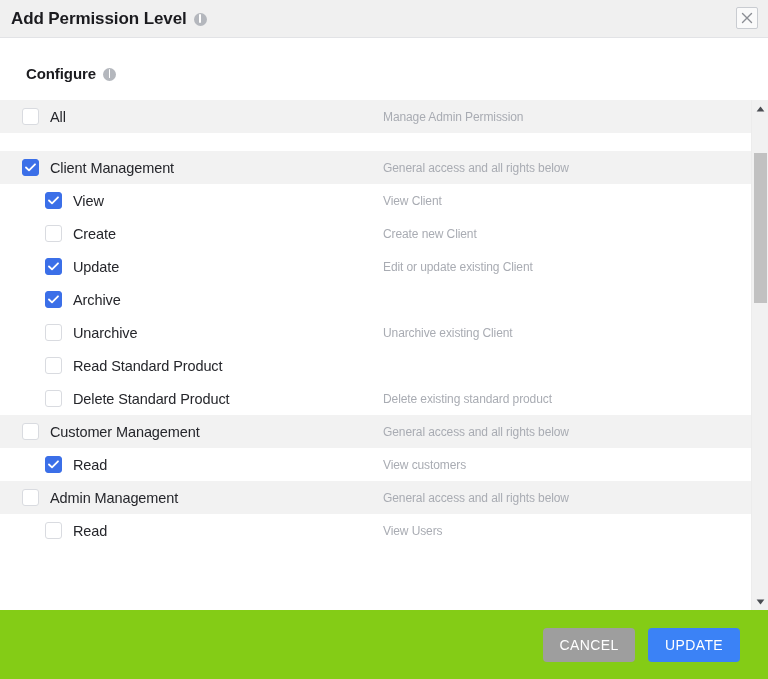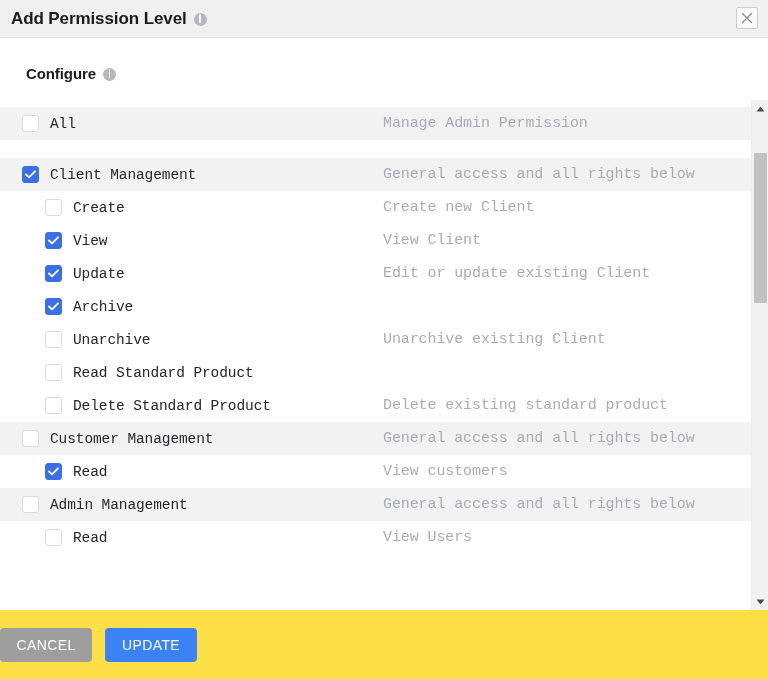--- a/index.html
+++ b/index.html
@@ -67,23 +67,22 @@
   }
 
   
   .list-wrap {
     flex: 1 1 auto;
     position: relative;
     overflow: hidden;
     background: #ffffff;
   }
   .list {
-    position: absolute; top: 7px; left: 0;
+    position: absolute; top: 0; left: 0;
     width: 751px;
-    font-family: Liberation Mono, monospace;
   }
   .row {
     height: 33px;
     display: flex; align-items: center;
     background: #ffffff;
     cursor: pointer;
   }
   .row.parent { background: #f2f2f2; }
   .row.spacer { height: 18px; background: #ffffff; cursor: default; }
 
@@ -101,21 +100,21 @@
   .cb svg { display: none; }
   .cb.on svg { display: block; }
 
   .label {
     font-size: 14.5px; color: #25262b;
     margin-left: 11px;
     letter-spacing: -0.1px;
     white-space: nowrap;
   }
   .desc {
-    font-size: 15px; color: #a9acb3;
+    font-size: 12px; color: #a9acb3;
     letter-spacing: -0.1px;
     white-space: nowrap;
     margin-left: auto;
     width: 368px;
     flex: 0 0 368px;
   }
 
   
   .scrollbar {
     position: absolute; right: 0; top: 0;
@@ -132,22 +131,22 @@
   .sb-arrow.down { bottom: 0; }
   .sb-thumb {
     position: absolute; left: 2px; width: 13px;
     background: #c1c1c1; border-radius: 0;
     cursor: pointer;
   }
 
   
   .footer {
     flex: 0 0 69px; height: 69px;
-    background: #fde047;
-    display: flex; align-items: center; 
+    background: #84cc16;
+    display: flex; align-items: center; justify-content: flex-end;
     padding-right: 28px; gap: 13px;
   }
   .btn {
     height: 34px; min-width: 92px;
     border: none; border-radius: 4px;
     font-family: "Liberation Sans", sans-serif;
     font-size: 14px; color: #ffffff;
     letter-spacing: 0.4px;
     cursor: pointer;
     padding: 0 16px;
@@ -191,35 +190,35 @@
               <svg width="11" height="9" viewBox="0 0 11 9">
                 <path d="M1 4.5 L4 7.4 L10 1.3" stroke="#ffffff" stroke-width="1.8" fill="none" stroke-linecap="round" stroke-linejoin="round"></path>
               </svg>
             </span>
           </div>
           <span class="label">Client Management</span>
           <span class="desc">General access and all rights below</span>
         </div>
         <div class="row child">
           <div class="cb-cell">
+            <span class="cb on">
+              <svg width="11" height="9" viewBox="0 0 11 9">
+                <path d="M1 4.5 L4 7.4 L10 1.3" stroke="#ffffff" stroke-width="1.8" fill="none" stroke-linecap="round" stroke-linejoin="round"></path>
+              </svg>
+            </span>
+          </div>
+          <span class="label">View</span>
+          <span class="desc">View Client</span>
+        </div>
+        <div class="row child">
+          <div class="cb-cell">
             <span class="cb"></span>
           </div>
           <span class="label">Create</span>
           <span class="desc">Create new Client</span>
-        </div>
-        <div class="row child">
-          <div class="cb-cell">
-            <span class="cb on">
-              <svg width="11" height="9" viewBox="0 0 11 9">
-                <path d="M1 4.5 L4 7.4 L10 1.3" stroke="#ffffff" stroke-width="1.8" fill="none" stroke-linecap="round" stroke-linejoin="round"></path>
-              </svg>
-            </span>
-          </div>
-          <span class="label">View</span>
-          <span class="desc">View Client</span>
         </div>
         <div class="row child">
           <div class="cb-cell">
             <span class="cb on">
               <svg width="11" height="9" viewBox="0 0 11 9">
                 <path d="M1 4.5 L4 7.4 L10 1.3" stroke="#ffffff" stroke-width="1.8" fill="none" stroke-linecap="round" stroke-linejoin="round"></path>
               </svg>
             </span>
           </div>
           <span class="label">Update</span>

